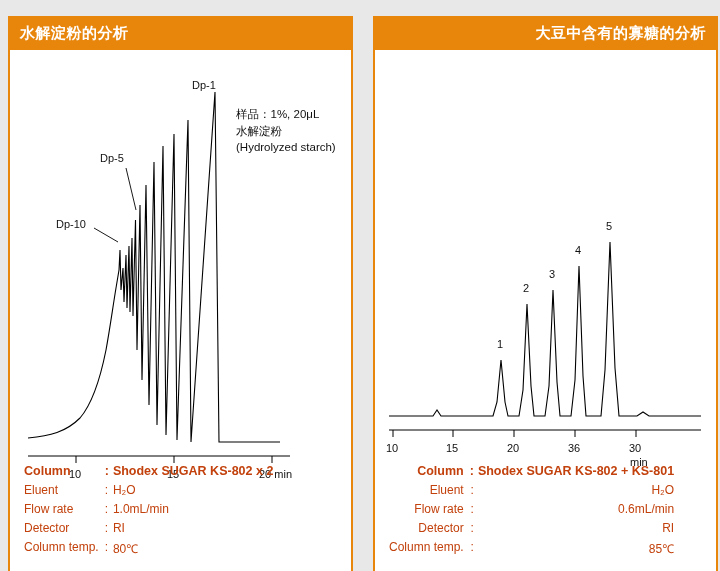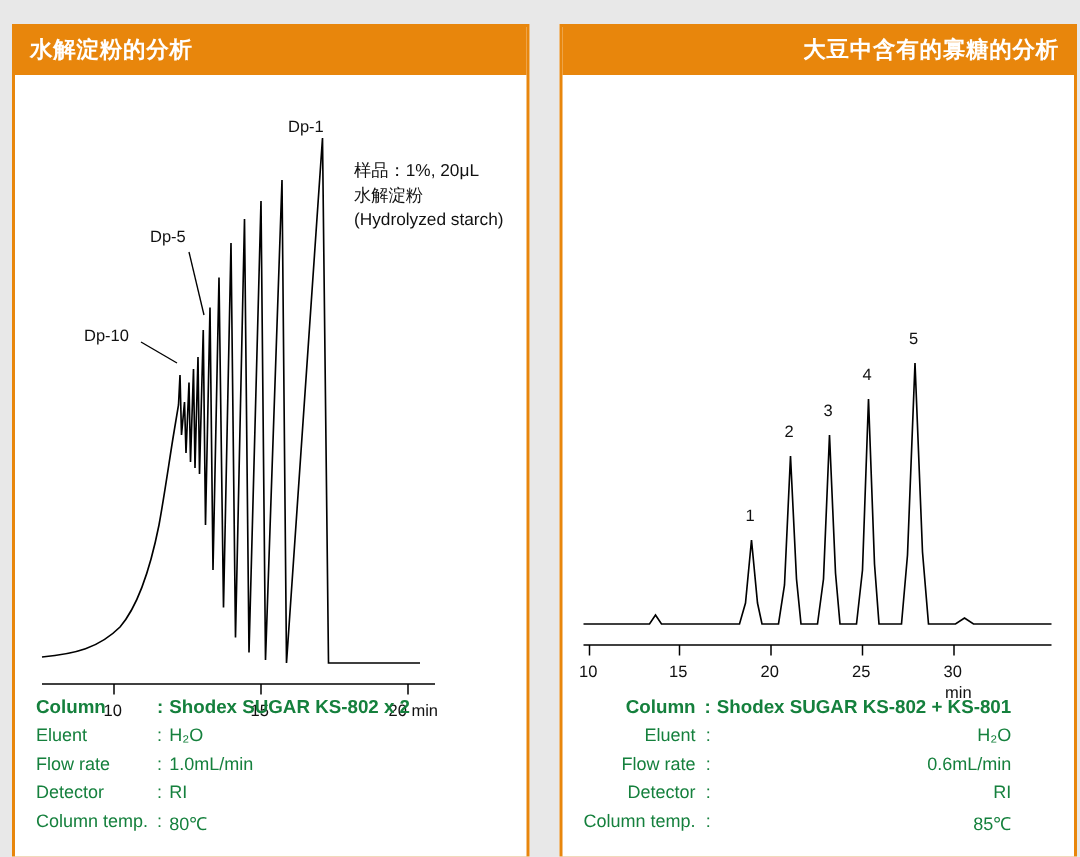--- a/index.html
+++ b/index.html
@@ -39,21 +39,21 @@
     position:absolute;
     font-size:11px;
     color:#111;
   }
   .specs{
     position:absolute;
     left:0;right:0;bottom:0;
     padding:10px 14px 12px 14px;
     box-sizing:border-box;
   }
-  .specs table{border-collapse:collapse;font-size:12px;color:#15803d;}
+  .specs table{border-collapse:collapse;font-size:12px;color:#c2410c;}
   .specs td{padding:2.5px 0;vertical-align:top;}
   .specs td.k{padding-right:6px;white-space:nowrap;}
   .specs td.sep{padding-right:4px;}
   .specs tr.first td{font-weight:bold;font-size:12.5px;}
 </style>
 </head>
 <body>
 
 <div class="wrap">
 
@@ -170,21 +170,21 @@
         <line x1="18" y1="380" x2="18" y2="387" stroke="#000000" stroke-width="1"></line>
         <line x1="78" y1="380" x2="78" y2="387" stroke="#000000" stroke-width="1"></line>
         <line x1="139" y1="380" x2="139" y2="387" stroke="#000000" stroke-width="1"></line>
         <line x1="200" y1="380" x2="200" y2="387" stroke="#000000" stroke-width="1"></line>
         <line x1="261" y1="380" x2="261" y2="387" stroke="#000000" stroke-width="1"></line>
       </svg>
 
       <div class="peaklabel" style="left:11px;top:392px;">10</div>
       <div class="peaklabel" style="left:71px;top:392px;">15</div>
       <div class="peaklabel" style="left:132px;top:392px;">20</div>
-      <div class="peaklabel" style="left:193px;top:392px;">25</div>
+      <div class="peaklabel" style="left:193px;top:392px;">36</div>
       <div class="peaklabel" style="left:254px;top:392px;">30</div>
       <div class="peaklabel" style="left:255px;top:406px;">min</div>
 
       <div class="peaklabel" style="left:122px;top:288px;">1</div>
       <div class="peaklabel" style="left:148px;top:232px;">2</div>
       <div class="peaklabel" style="left:174px;top:218px;">3</div>
       <div class="peaklabel" style="left:200px;top:194px;">4</div>
       <div class="peaklabel" style="left:231px;top:170px;">5</div>
     </div>
 

